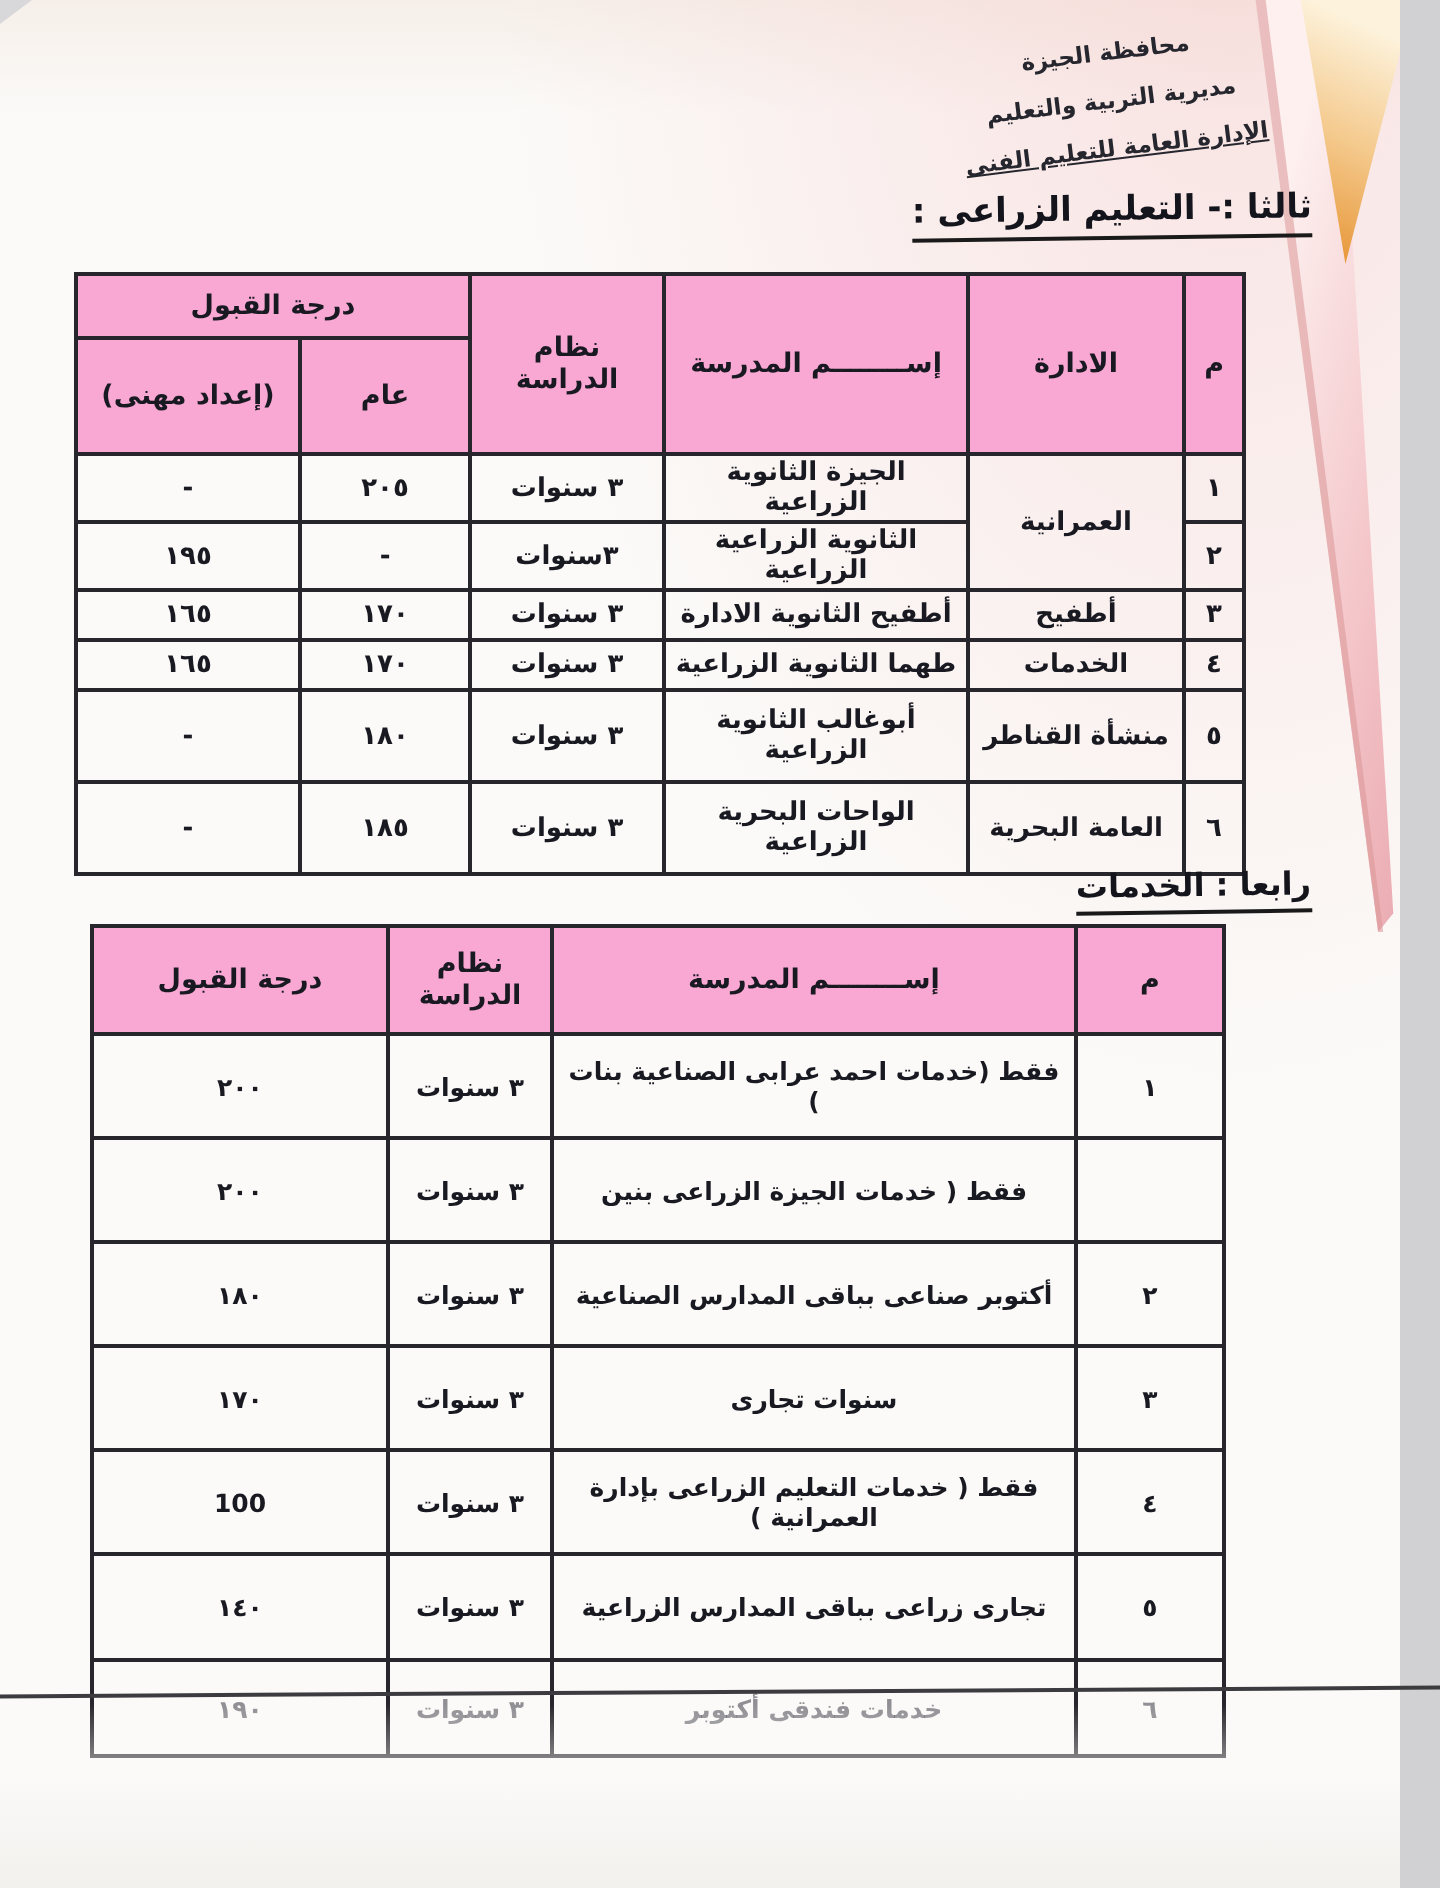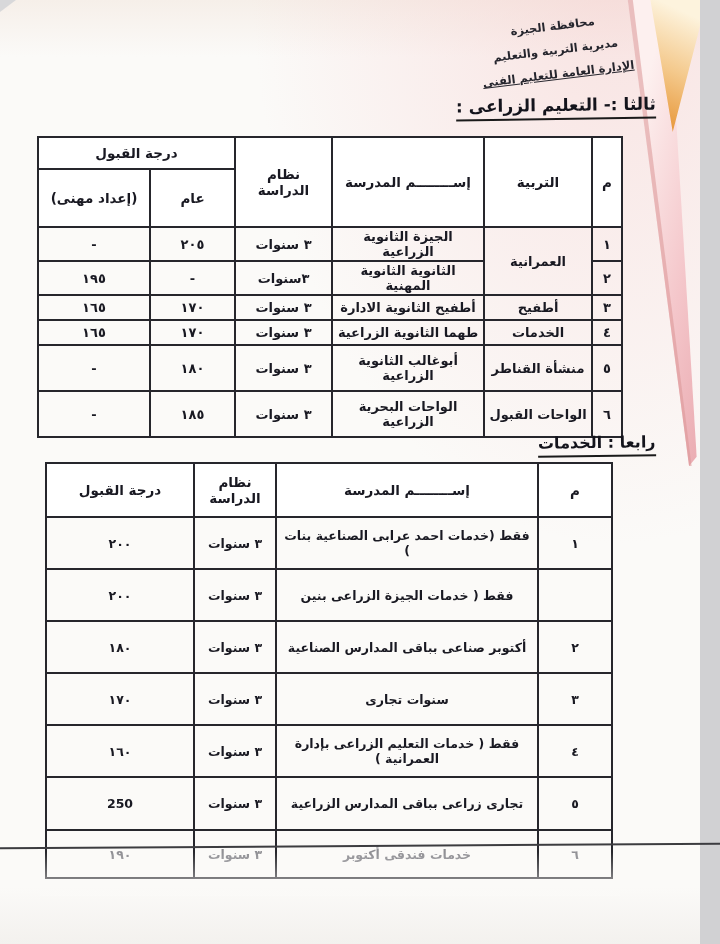--- a/index.html
+++ b/index.html
@@ -54,21 +54,21 @@
   .sec-title.t1{top:95px;right:64px;font-size:17px;}
   .sec-title.t2{top:433px;right:64px;font-size:16px;}
   
   table{border-collapse:collapse;direction:rtl;table-layout:fixed;}
   td,th{
     border:2px solid #26262c;
     font-weight:bold;color:#191922;
     text-align:center;vertical-align:middle;
     padding:1px 3px;overflow:hidden;
   }
-  th{background:#ffffff;margin-top:20px;}
+  th{background:#f9a8d4;margin-top:20px;}
   .tbl1{position:absolute;left:37px;top:136px;width:584px;font-size:13px;}
   .tbl1 th{font-size:13.5px;}
   .tbl2{position:absolute;left:45px;top:462px;width:566px;font-size:12.5px;}
   .tbl2 th{font-size:13.5px;}
   .tbl2 td.school{text-align:center;margin-left:22px;}
   tr.faded td{color:rgba(35,35,48,.5);}
   
   .artifact-line{
     position:absolute;left:-4px;top:845px;width:730px;height:2px;
     background:#3c3c40;transform:rotate(-0.35deg);
@@ -102,40 +102,40 @@
       <col style="width:30px">
         <col style="width:108px">
         <col style="width:152px">
       <col style="width:97px">
         <col style="width:85px">
         <col style="width:112px">
     </colgroup>
     <tbody>
         <tr style="height:32px">
       <th rowspan="2">م</th>
-      <th rowspan="2">التربية</th>
+      <th rowspan="2">الادارة</th>
       <th rowspan="2">إســــــــم المدرسة</th>
       <th rowspan="2">نظام الدراسة</th>
       <th colspan="2">درجة القبول</th>
     </tr>
     <tr style="height:58px">
       <th>عام</th>
       <th>(إعداد مهنى)</th>
     </tr>
     <tr style="height:25px">
       <td>١</td>
       <td rowspan="2">العمرانية</td>
       <td>الجيزة الثانوية الزراعية</td>
       <td>٣ سنوات</td>
       <td>٢٠٥</td>
       <td>-</td>
     </tr>
     <tr style="height:25px">
       <td>٢</td>
-      <td>الثانوية الثانوية المهنية</td>
+      <td>الثانوية الزراعية الزراعية</td>
       <td>٣سنوات</td>
       <td>-</td>
       <td>١٩٥</td>
     </tr>
     <tr style="height:25px">
       <td>٣</td>
       <td>أطفيح</td>
       <td>أطفيح الثانوية الادارة</td>
       <td>٣ سنوات</td>
       <td>١٧٠</td>
@@ -152,21 +152,21 @@
     <tr style="height:46px">
       <td>٥</td>
       <td>منشأة القناطر</td>
       <td>أبوغالب الثانوية الزراعية</td>
       <td>٣ سنوات</td>
       <td>١٨٠</td>
       <td>-</td>
     </tr>
     <tr style="height:46px">
       <td>٦</td>
-      <td>الواحات القبول</td>
+      <td>العامة البحرية</td>
       <td>الواحات البحرية الزراعية</td>
       <td>٣ سنوات</td>
       <td>١٨٥</td>
       <td>-</td>
     </tr>
   </tbody>
     </table>
 
   <div class="sec-title t2">رابعا : الخدمات</div>
 
@@ -205,27 +205,27 @@
     <tr style="height:52px">
       <td>٣</td>
       <td class="school">سنوات تجارى</td>
       <td>٣ سنوات</td>
       <td>١٧٠</td>
     </tr>
     <tr style="height:52px">
       <td>٤</td>
       <td class="school">فقط ( خدمات التعليم الزراعى بإدارة العمرانية  )</td>
       <td>٣ سنوات</td>
-      <td>١٦٠</td>
+      <td>100</td>
     </tr>
     <tr style="height:53px">
       <td>٥</td>
       <td class="school">تجارى زراعى بباقى المدارس الزراعية</td>
       <td>٣ سنوات</td>
-      <td>250</td>
+      <td>١٤٠</td>
     </tr>
     <tr style="height:48px" class="faded">
       <td>٦</td>
       <td class="school">خدمات فندقى أكتوبر</td>
       <td>٣ سنوات</td>
       <td>١٩٠</td>
     </tr>
   </tbody>
     </table>
 

